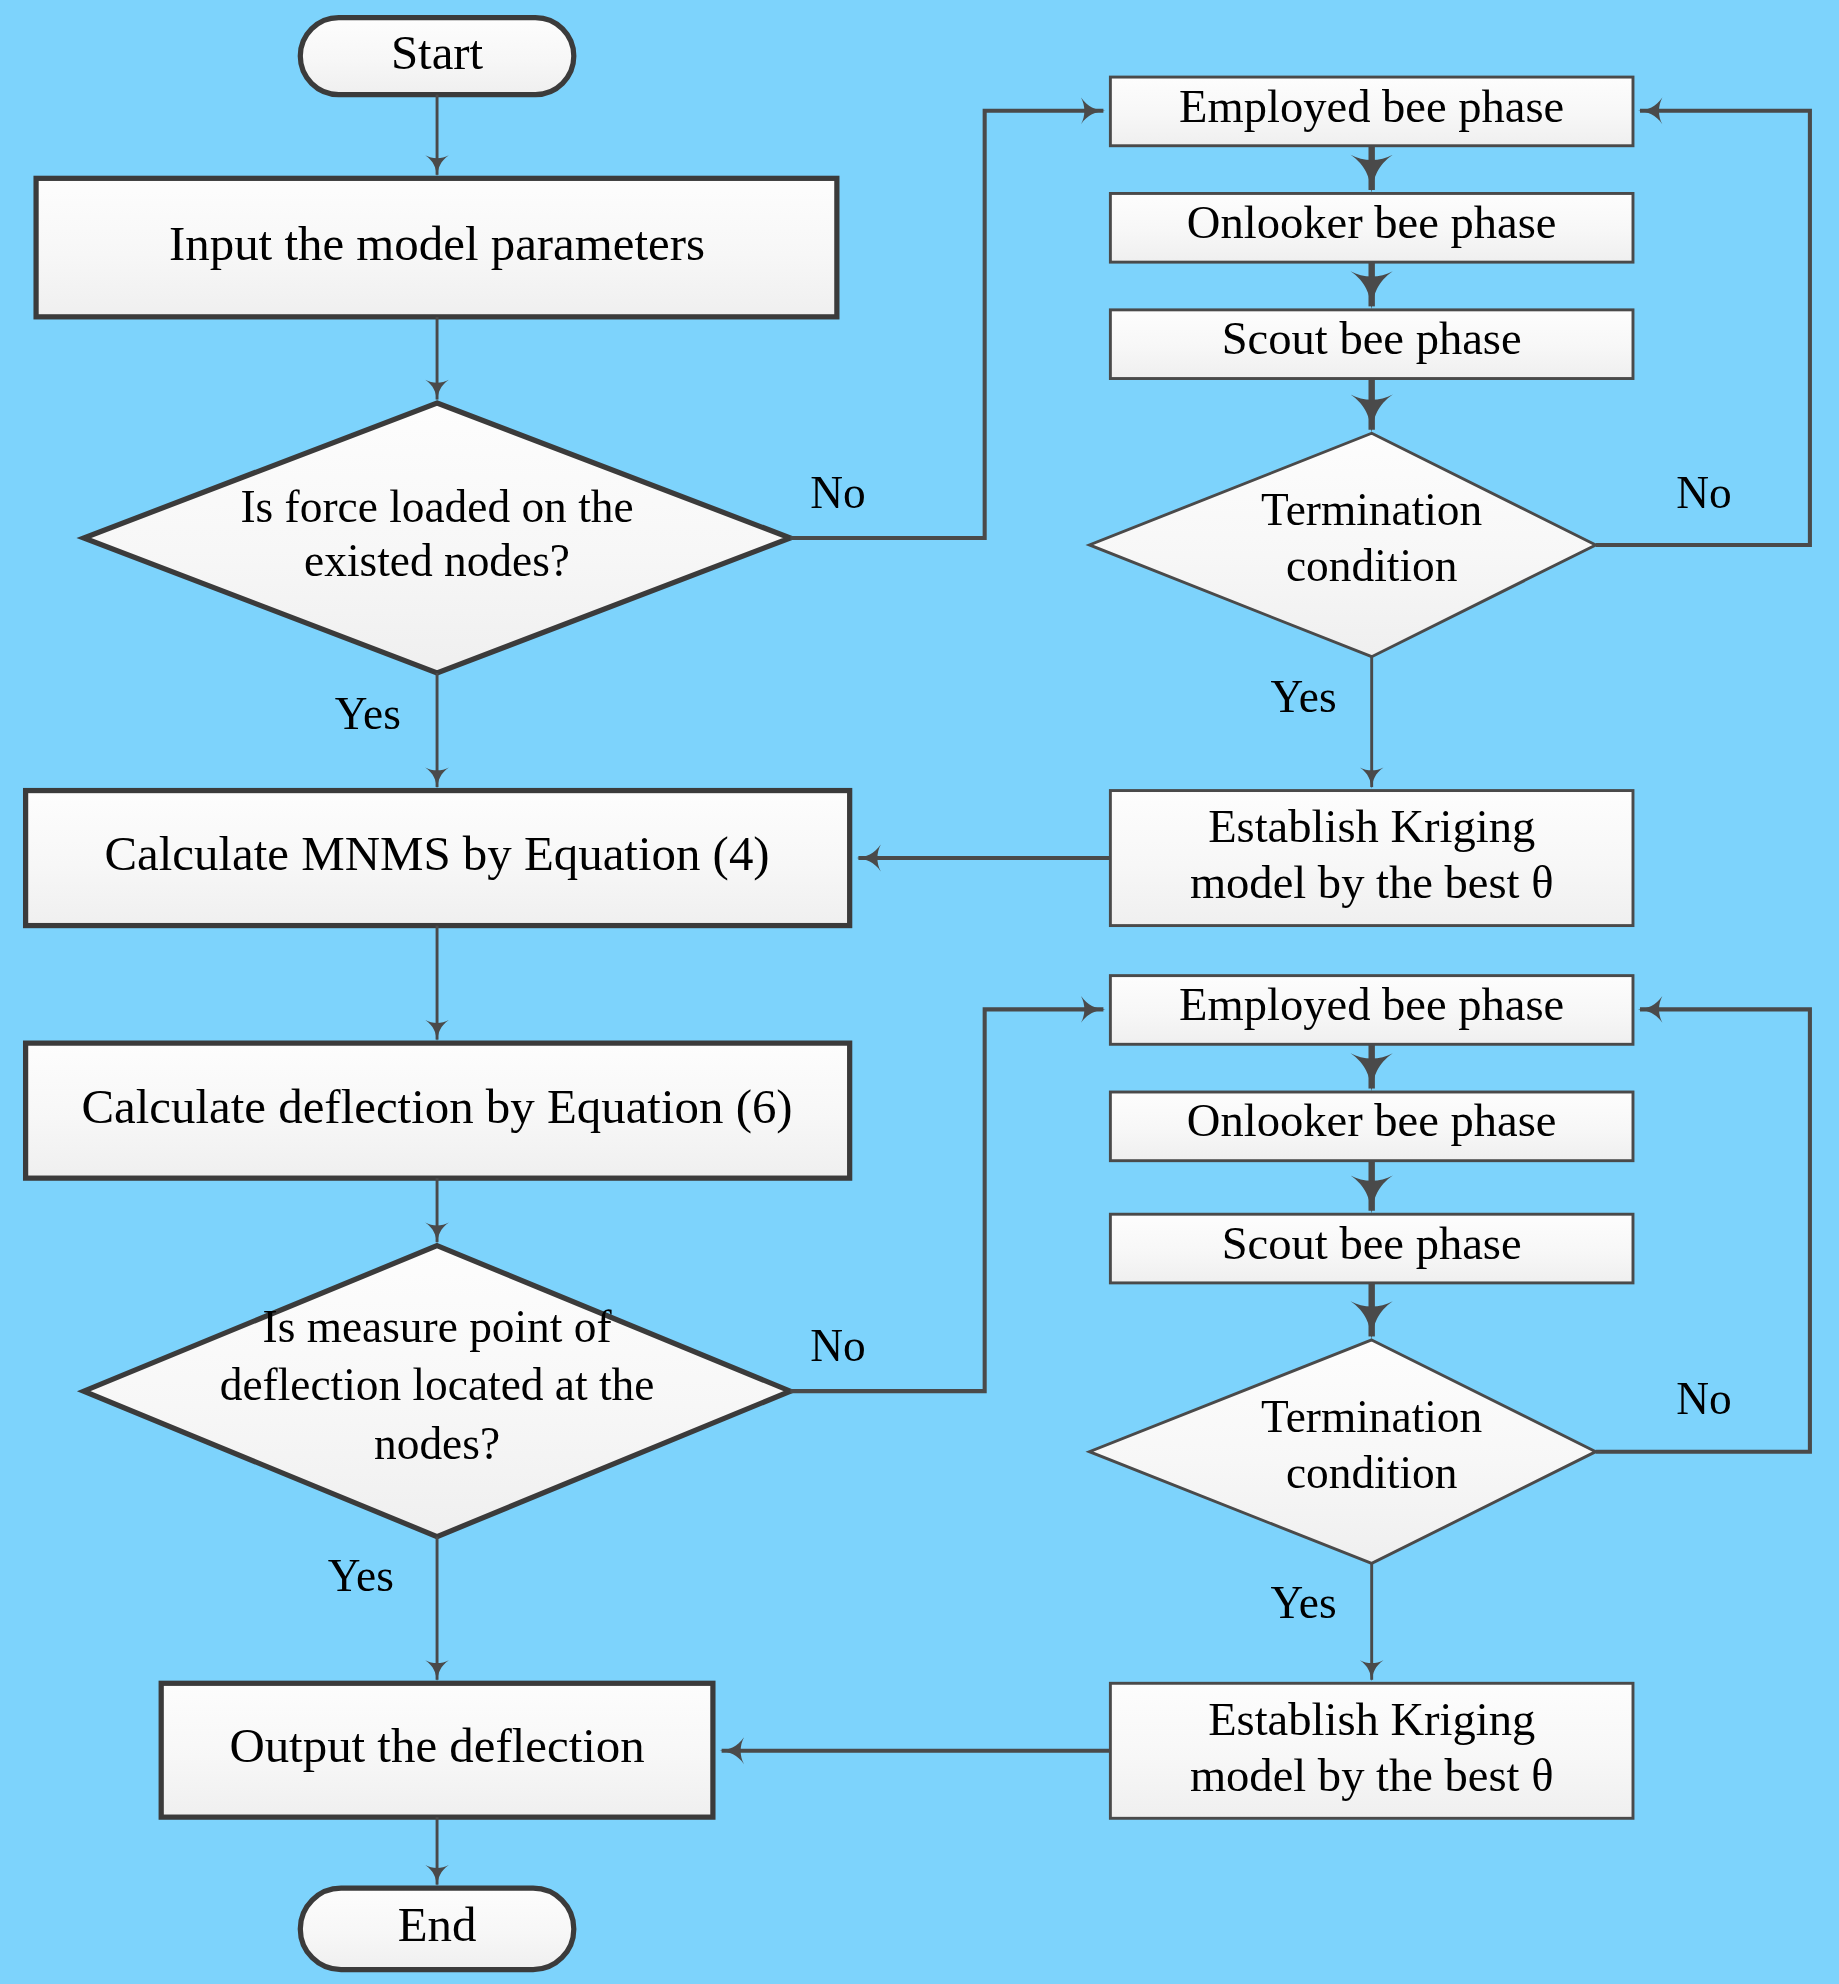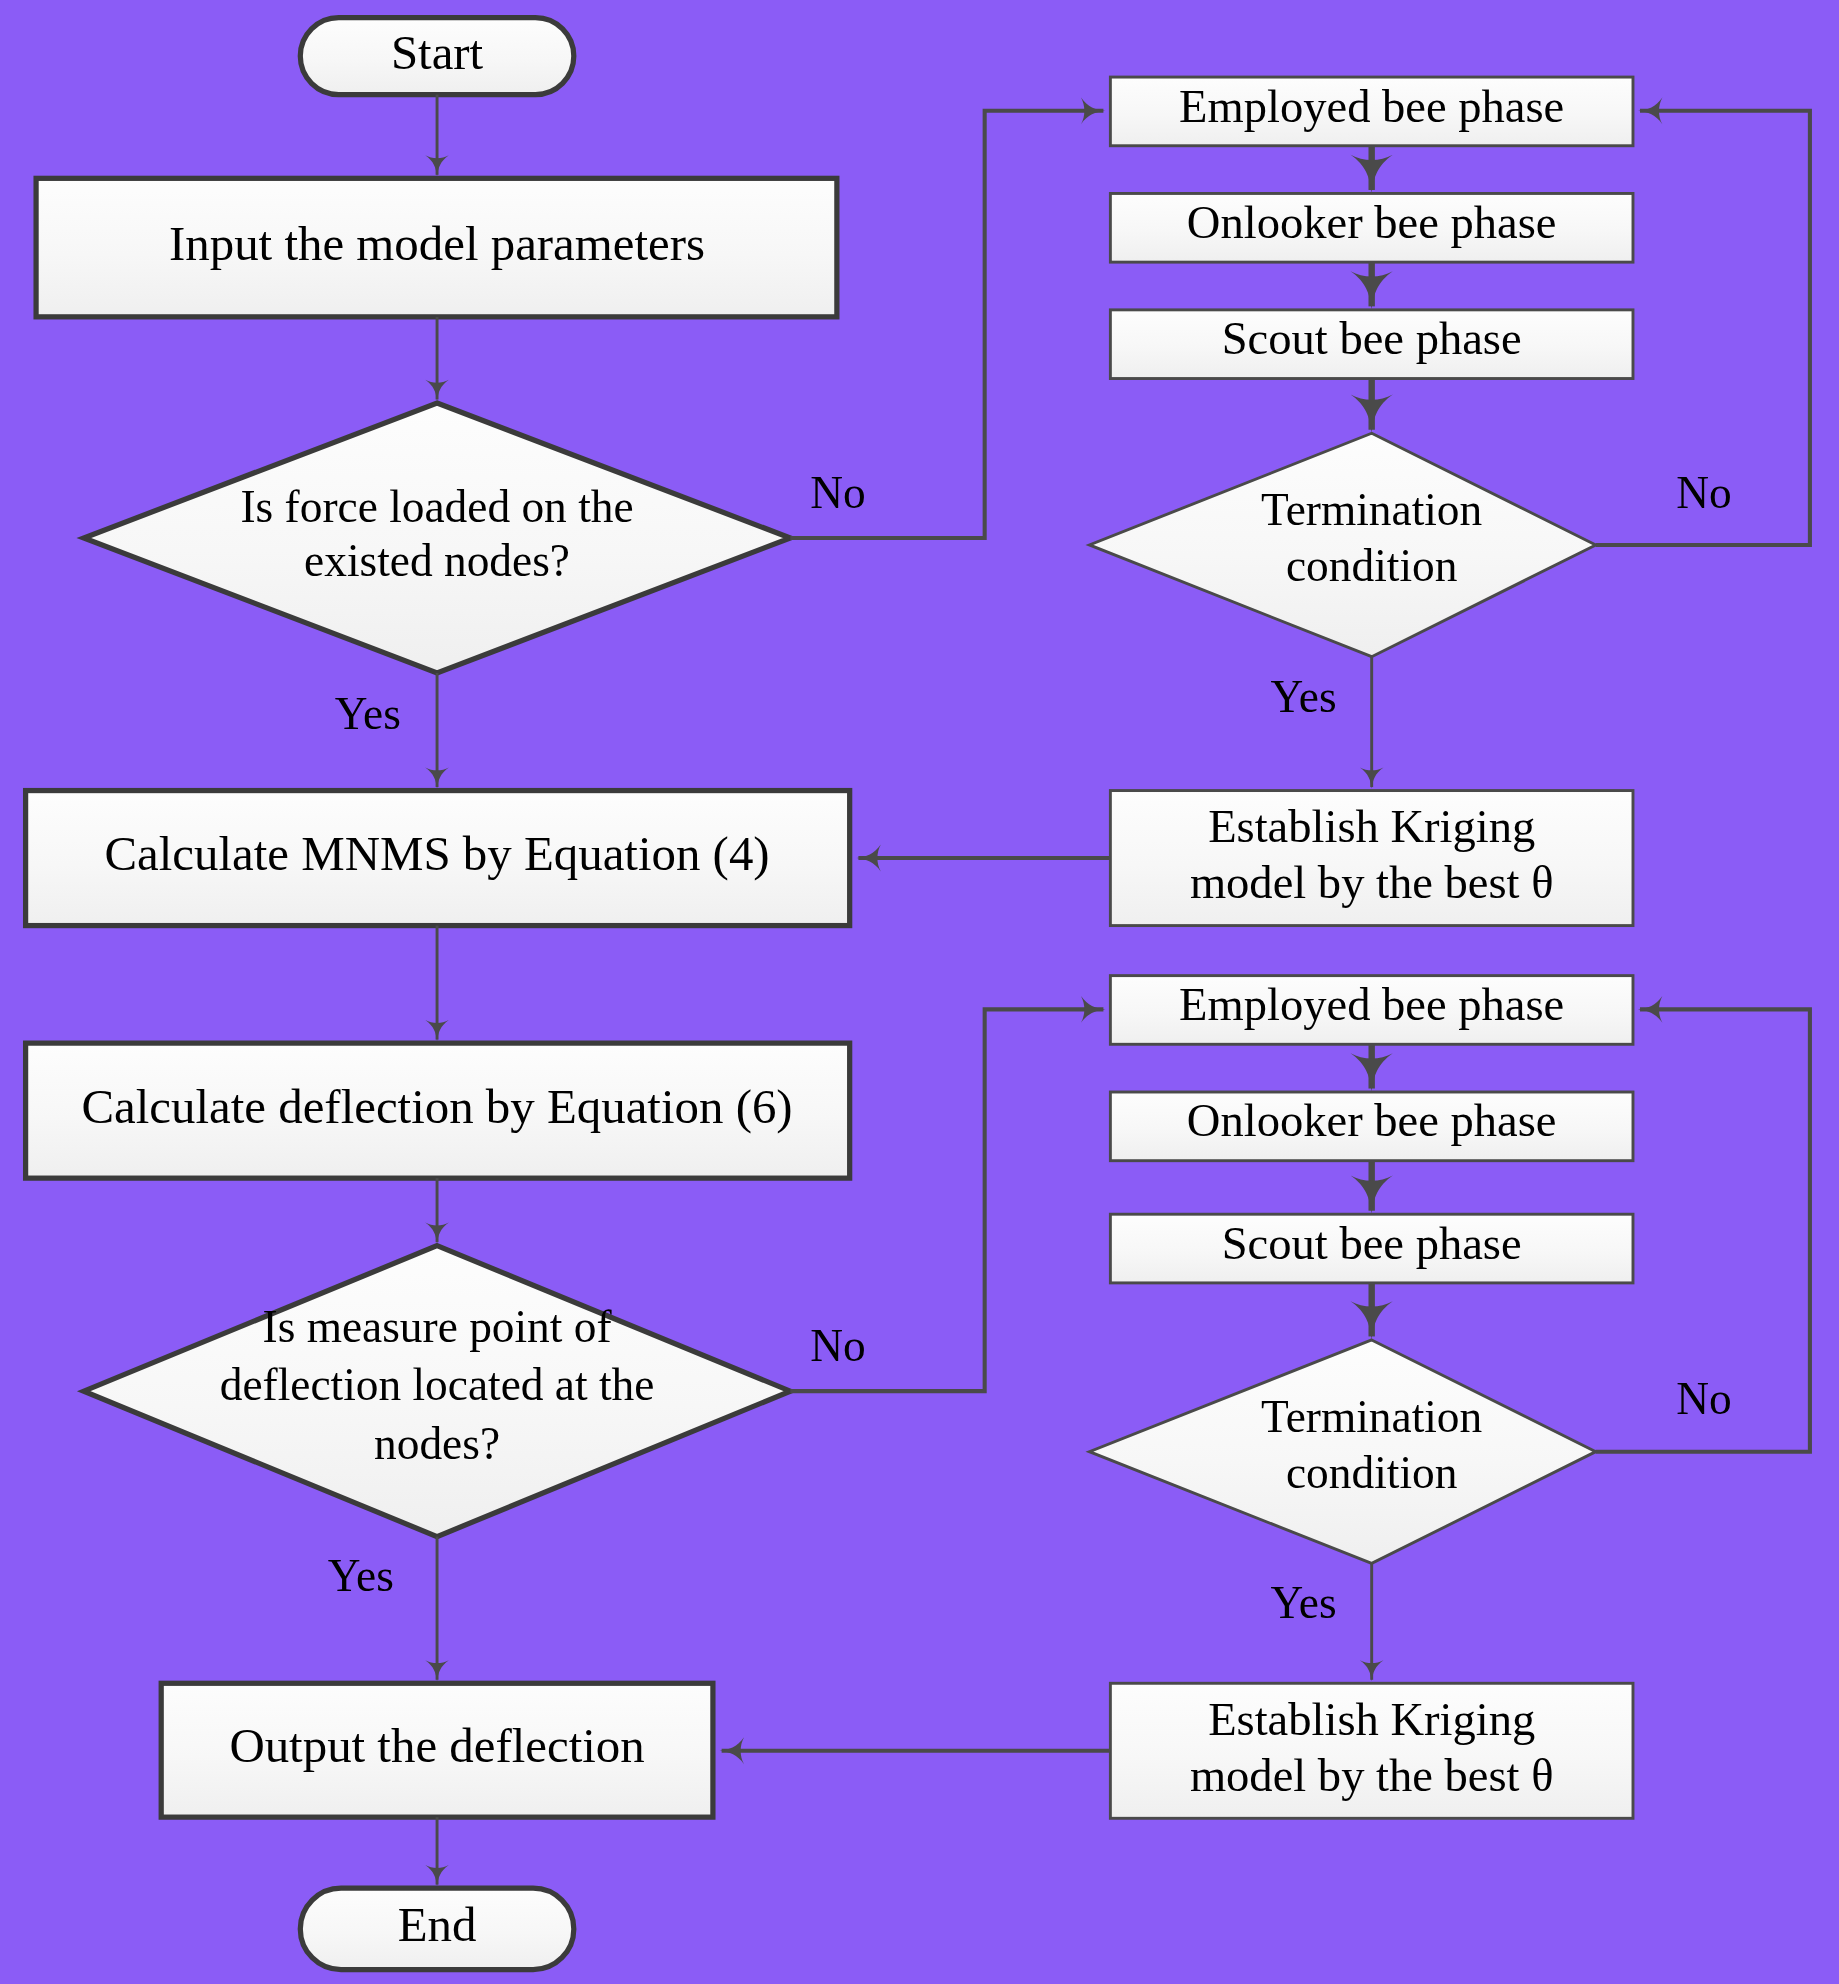--- a/index.html
+++ b/index.html
@@ -1,20 +1,20 @@
 <!DOCTYPE html>
 <html style="font-size:9.3px"><head>
 <meta charset="utf-8">
 <style>
   html,body{margin:0;padding:0;background:#ffffff;}
   body{
     width:1839px;height:1985px;overflow:hidden;
     font-family:"Liberation Serif","DejaVu Serif",serif;
   }
-  #stage{position:relative;width:1839px;height:1985px;background:#8b5cf6;}
+  #stage{position:relative;width:1839px;height:1985px;background:#7dd3fc;}
   svg#flow{position:absolute;left:0;top:0;width:1839px;height:1985px;display:block;}
   .node-label{
     font-family:"Liberation Serif","DejaVu Serif",serif;
     fill:#000;
     text-anchor:middle;
     dominant-baseline:middle;
   }
   .edge-label{
     font-family:"Liberation Serif","DejaVu Serif",serif;
     fill:#000;

